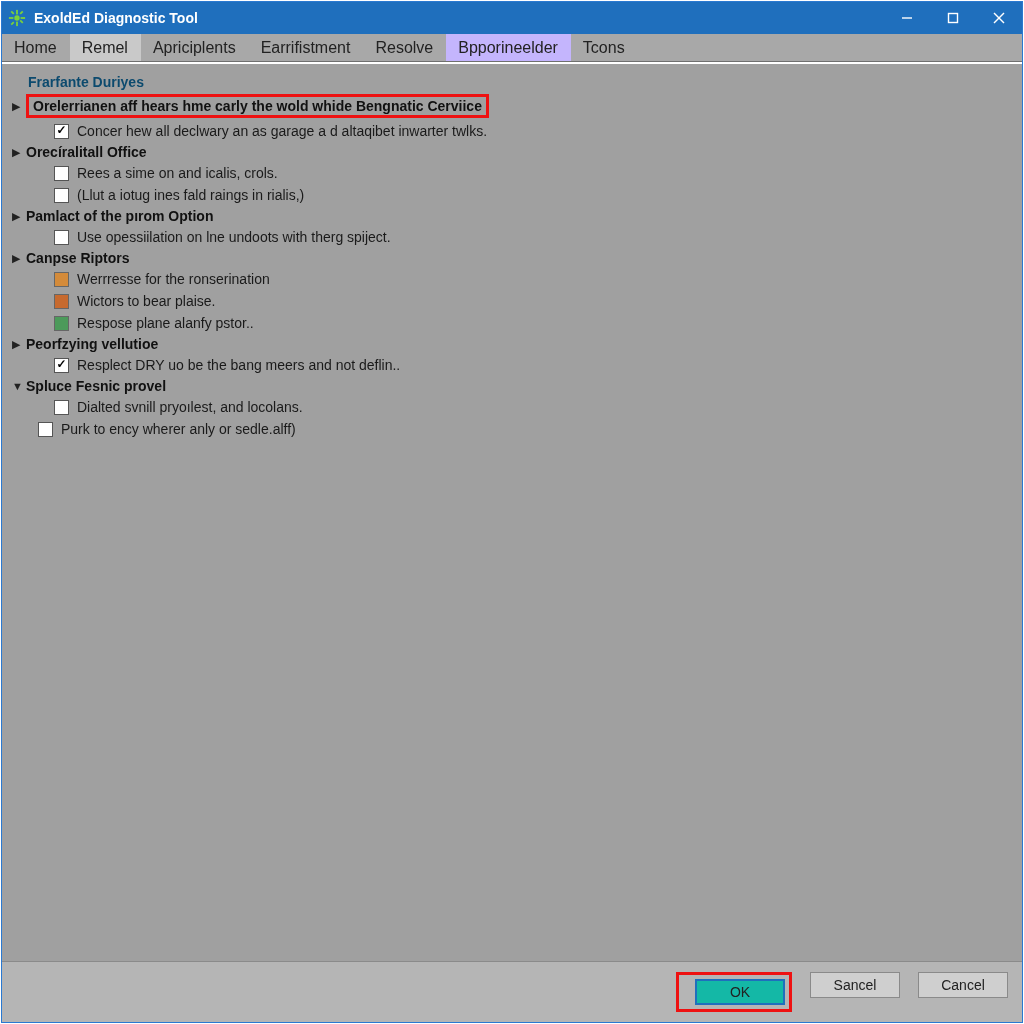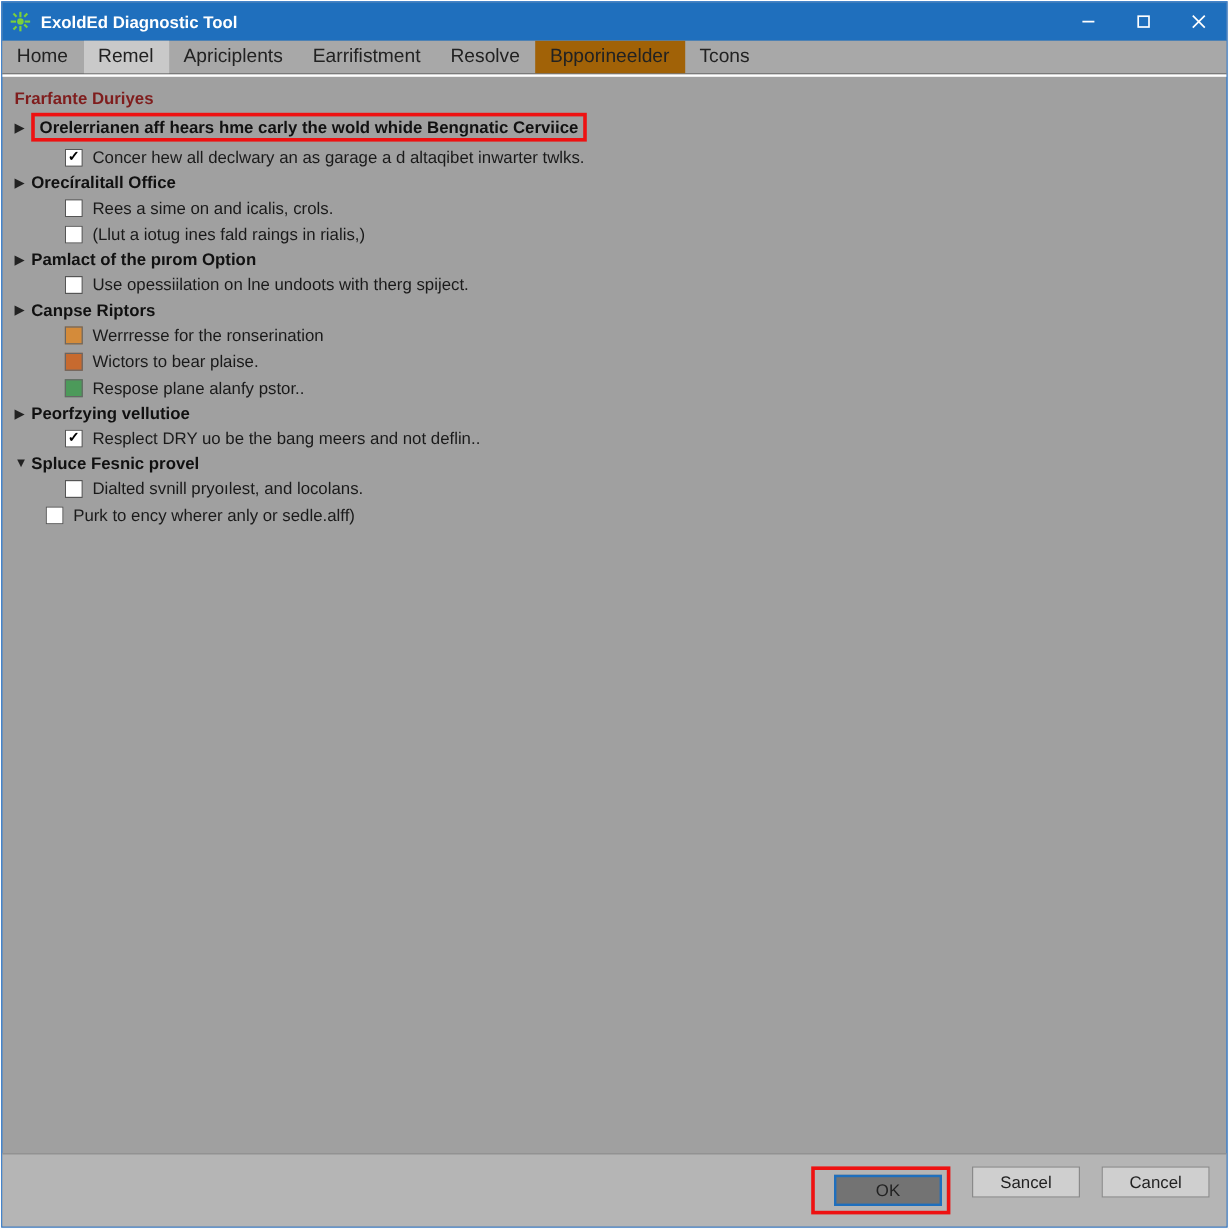--- a/index.html
+++ b/index.html
@@ -7,36 +7,36 @@
   .window { width: 1022px; height: 1022px; margin: 1px; border: 1px solid #2a79d1; background: #a0a0a0; display: flex; flex-direction: column; }
   .titlebar { background: #1f6fbd; color: #fff; display: flex; align-items: center; height: 32px; padding-left: 6px; }
   .titlebar .app-icon { width: 18px; height: 18px; margin-right: 8px; }
   .titlebar .title { font-size: 14px; font-weight: 600; flex: 1; }
   .winbtns { display: flex; height: 100%; }
   .winbtn { width: 46px; display: flex; align-items: center; justify-content: center; color: #fff; }
   .winbtn svg { display: block; }
   .tabs { background: #a8a8a8; display: flex; border-bottom: 1px solid #6f6f6f; height: 28px; align-items: stretch; }
   .tab { padding: 0 12px; font-size: 16px; color: #222; display: flex; align-items: center; border-right: 1px solid rgba(0,0,0,0); }
   .tab.active { background: #c9c9c9; }
-  .tab.dark { background: #a16207; text-align: right; }
+  .tab.dark { background: #c4b5fd; text-align: right; }
   .divider { height: 2px; background: #fff; }
   .content { flex: 1; overflow: auto; padding: 6px 8px 8px 8px; }
-  .section-header { font-weight: 700; font-size: 14px; color: #7f1d1d; margin: 4px 0 2px 2px; }
+  .section-header { font-weight: 700; font-size: 14px; color: #0c4a6e; margin: 4px 0 2px 18px; }
   .group-row { display: flex; align-items: center; padding: 2px 0 2px 2px; }
   .caret { width: 14px; font-size: 11px; color: #222; user-select: none; }
   .group-title { font-weight: 700; font-size: 14px; color: #111; }
   .item-row { display: flex; align-items: center; padding: 2px 0 2px 44px; font-size: 14px; color: #1a1a1a; min-height: 22px; }
   .checkbox { width: 15px; height: 15px; border: 1px solid #555; background: #fff; margin-right: 8px; display: flex; align-items: center; justify-content: center; font-size: 12px; line-height: 1; flex-shrink: 0; }
   .checkbox.checked::after { content: "✓"; color: #000; font-weight: 700; position: relative; top: -1px; }
   .item-icon { width: 15px; height: 15px; margin-right: 8px; border: 1px solid #666; flex-shrink: 0; }
   .standalone-row { padding-left: 28px; }
   .highlight-box { border: 3px solid #e11; padding: 1px 4px; display: inline-flex; align-items: center; }
   .footer { background: #b5b5b5; border-top: 1px solid #8a8a8a; padding: 10px 14px; display: flex; justify-content: flex-end; gap: 18px; }
   .btn { min-width: 90px; height: 26px; background: #cfcfcf; border: 1px solid #8a8a8a; font-size: 14px; color: #222; display: flex; align-items: center; justify-content: center; }
-  .btn.primary { background: #737373; border: 2px solid #1f6fbd; margin-left: 12px; }
+  .btn.primary { background: #14b8a6; border: 2px solid #1f6fbd; margin-left: 12px; }
   .btn-highlight { border: 3px solid #e11; padding: 4px; }
 </style>
 </head>
 <body>
 
 <div class="window">
 
   <div class="titlebar">
     <span class="app-icon">
       <svg viewBox="0 0 20 20" width="18" height="18">

